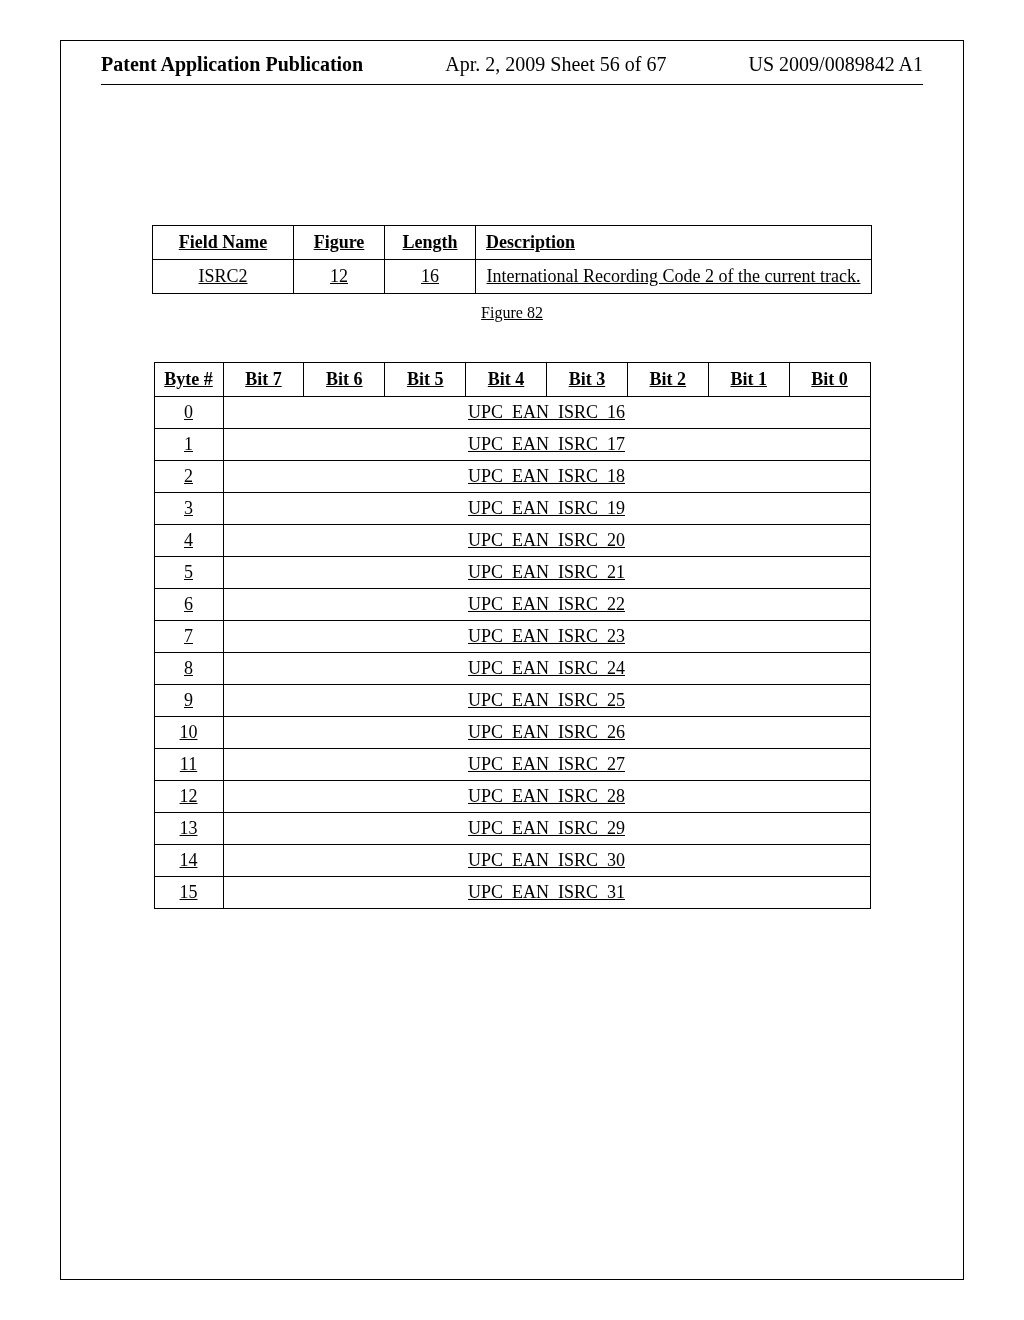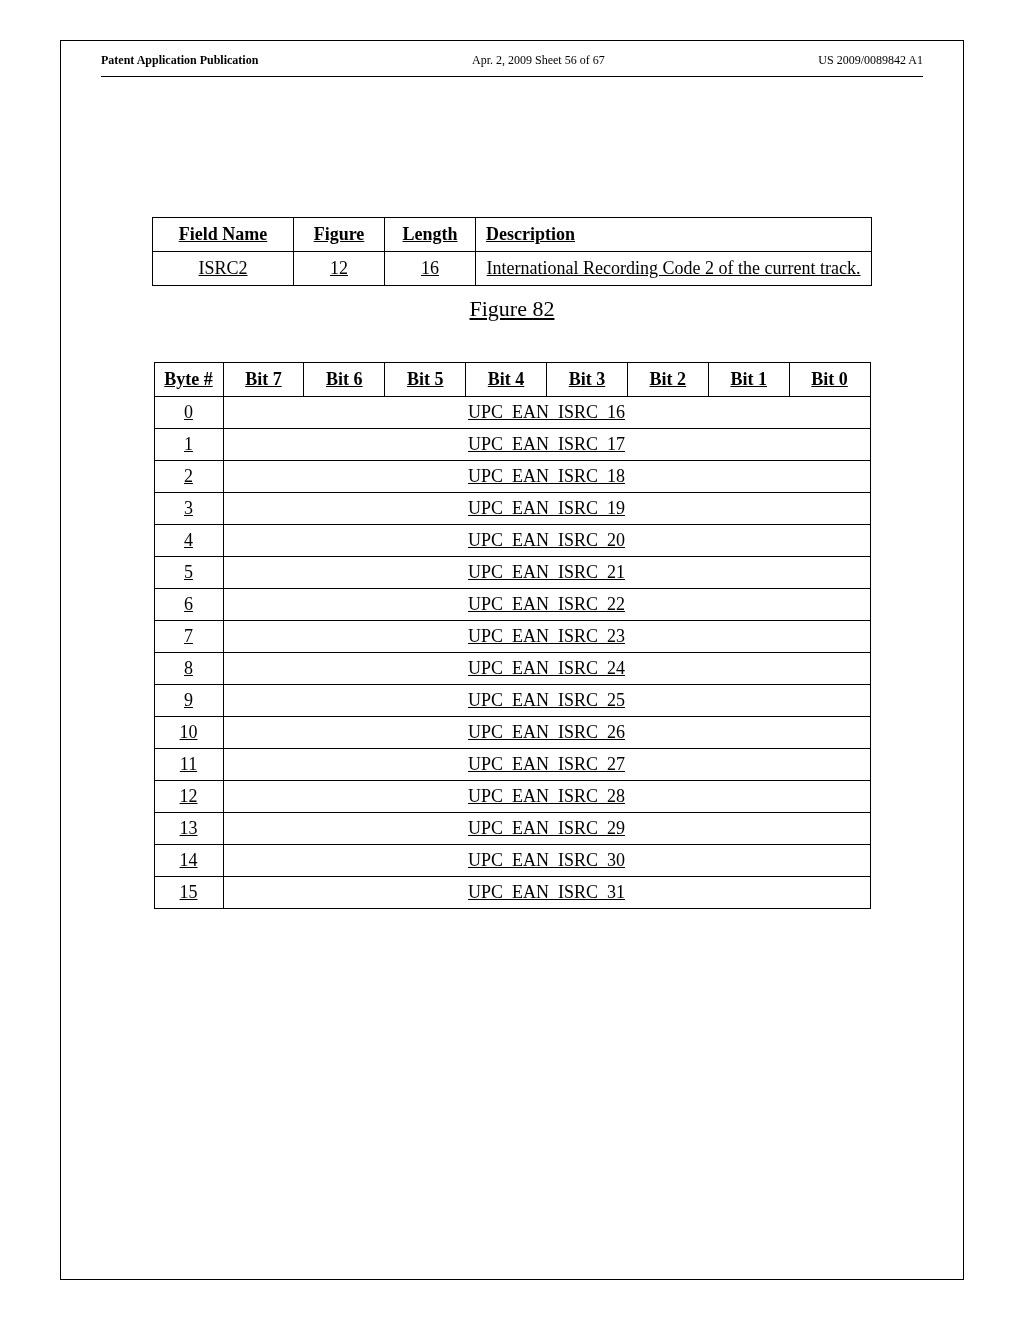--- a/index.html
+++ b/index.html
@@ -15,21 +15,21 @@
       border: 1px solid #000;
       margin: 40px 60px;
       height: 1240px;
       padding: 0;
       box-sizing: border-box;
     }
     .header {
       display: flex;
       justify-content: space-between;
       padding: 12px 40px 8px 40px;
-      font-size: 12px;
+      font-size: 20px;
     }
     .header .left {
       font-weight: bold;
     }
     .header .center {
       text-align: center;
     }
     .header .right {
       text-align: right;
     }
@@ -67,21 +67,21 @@
     }
     .table1 td.offset, .table1 td.length {
       text-align: center;
       width: 70px;
     }
     .table1 td.desc {
       text-align: center;
     }
     .figure-label {
       text-align: center;
-      font-size: 22px;
+      font-size: 16px;
       margin: 10px 0 40px 0;
     }
     .table2 {
       width: 717px;
     }
     .table2 th {
       font-weight: bold;
       text-align: center;
       padding: 6px 4px;
     }

